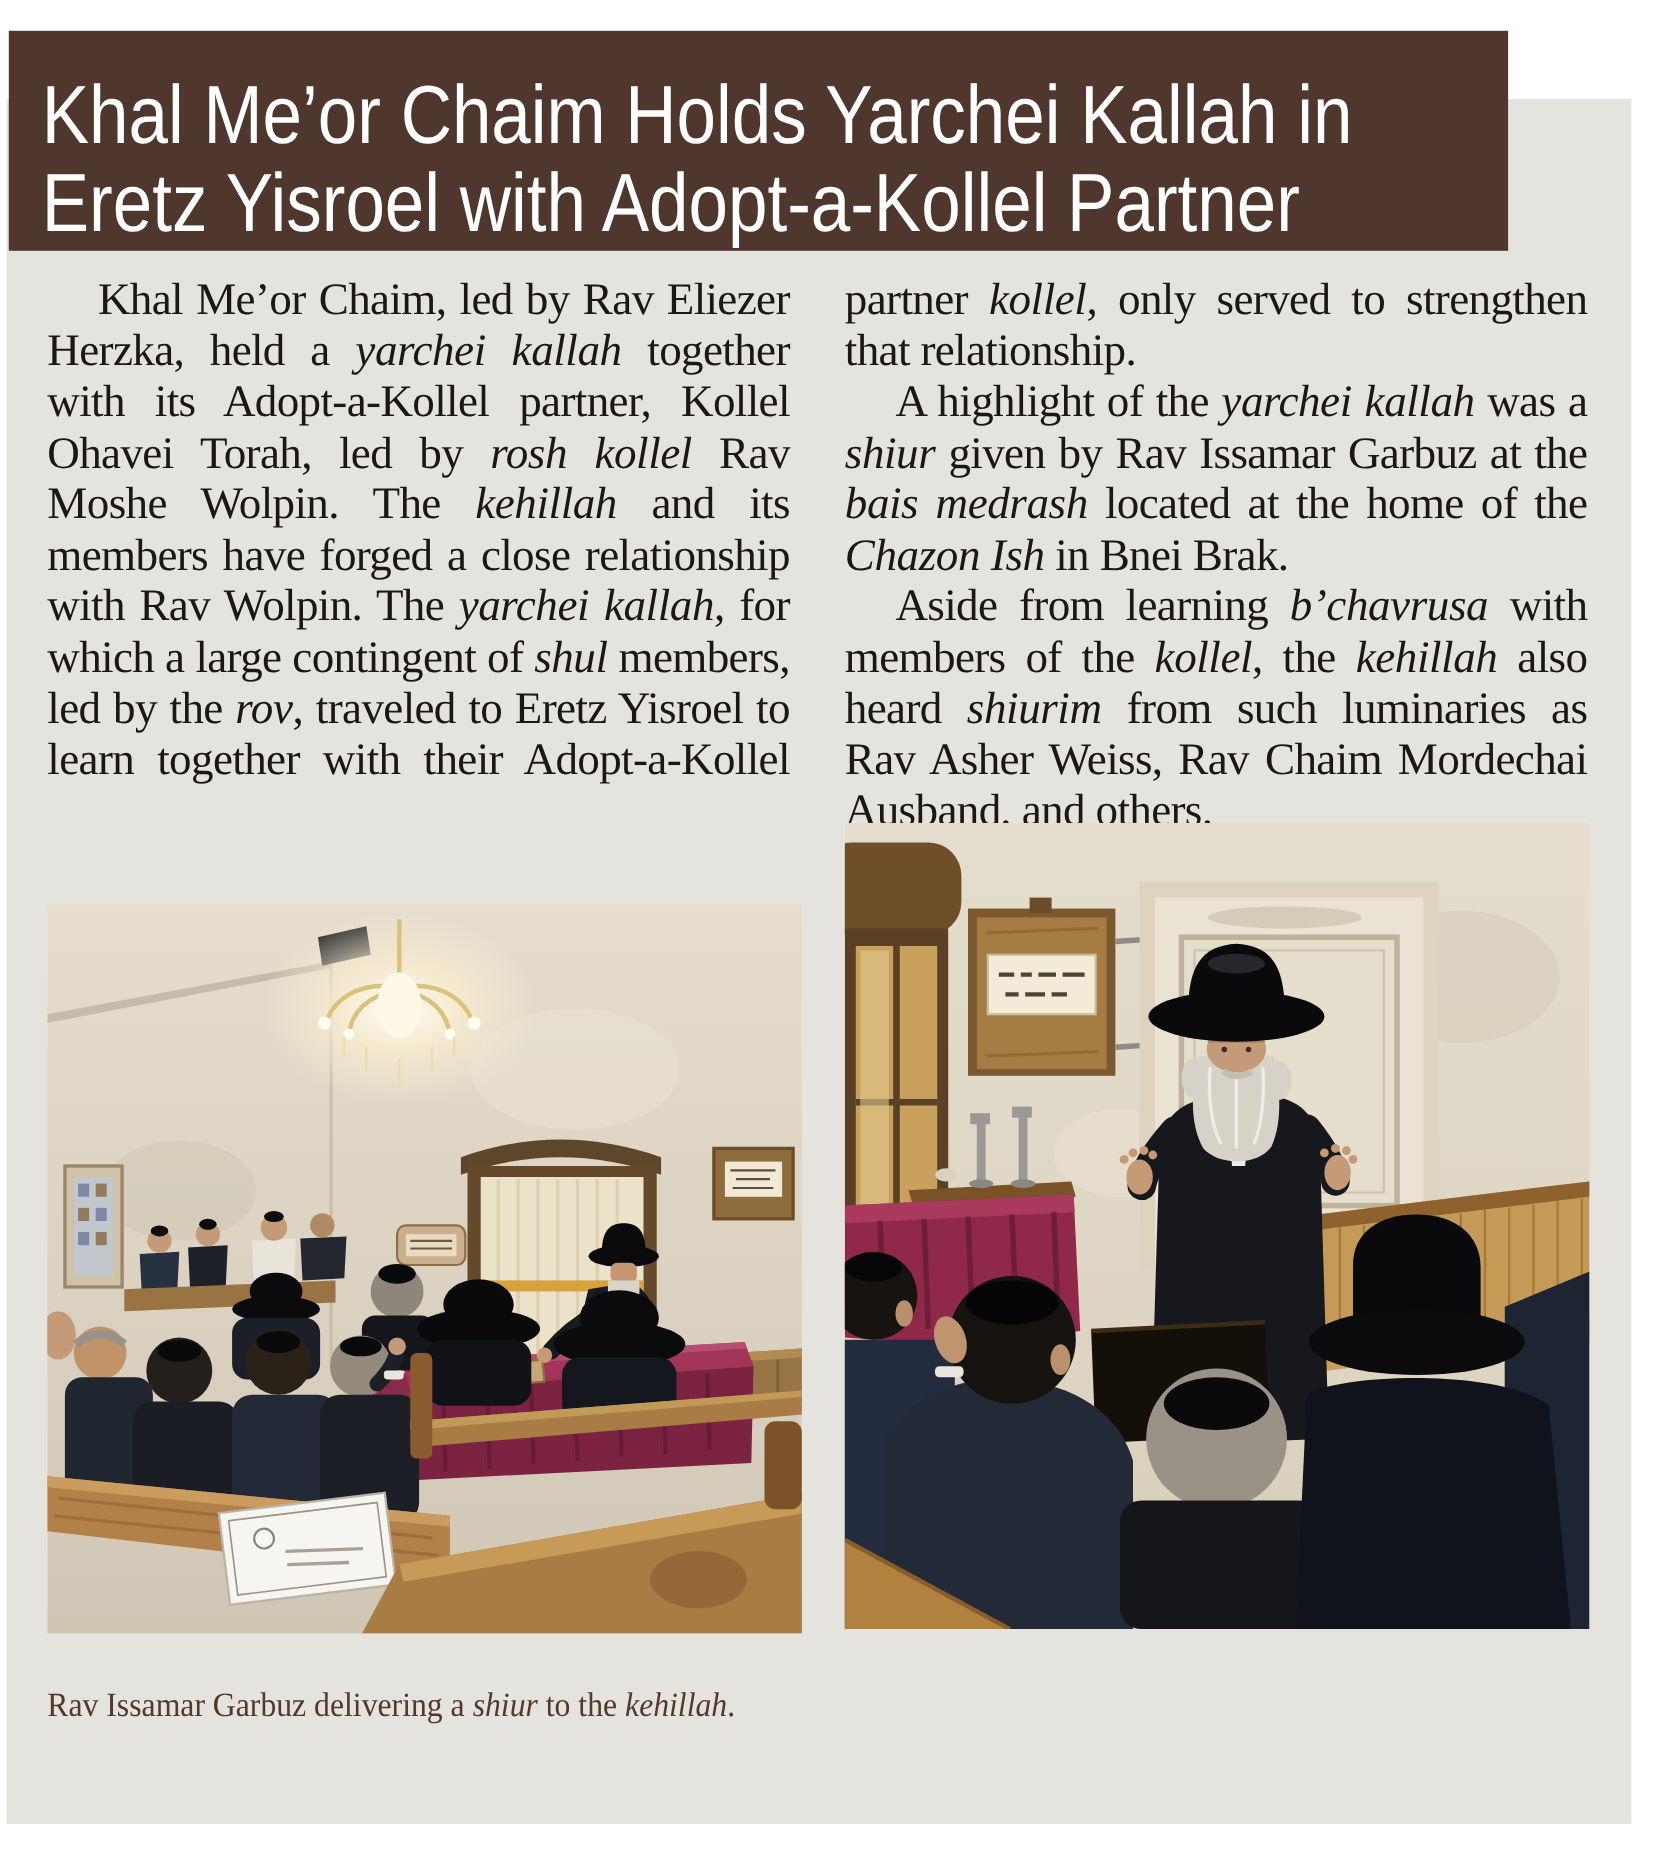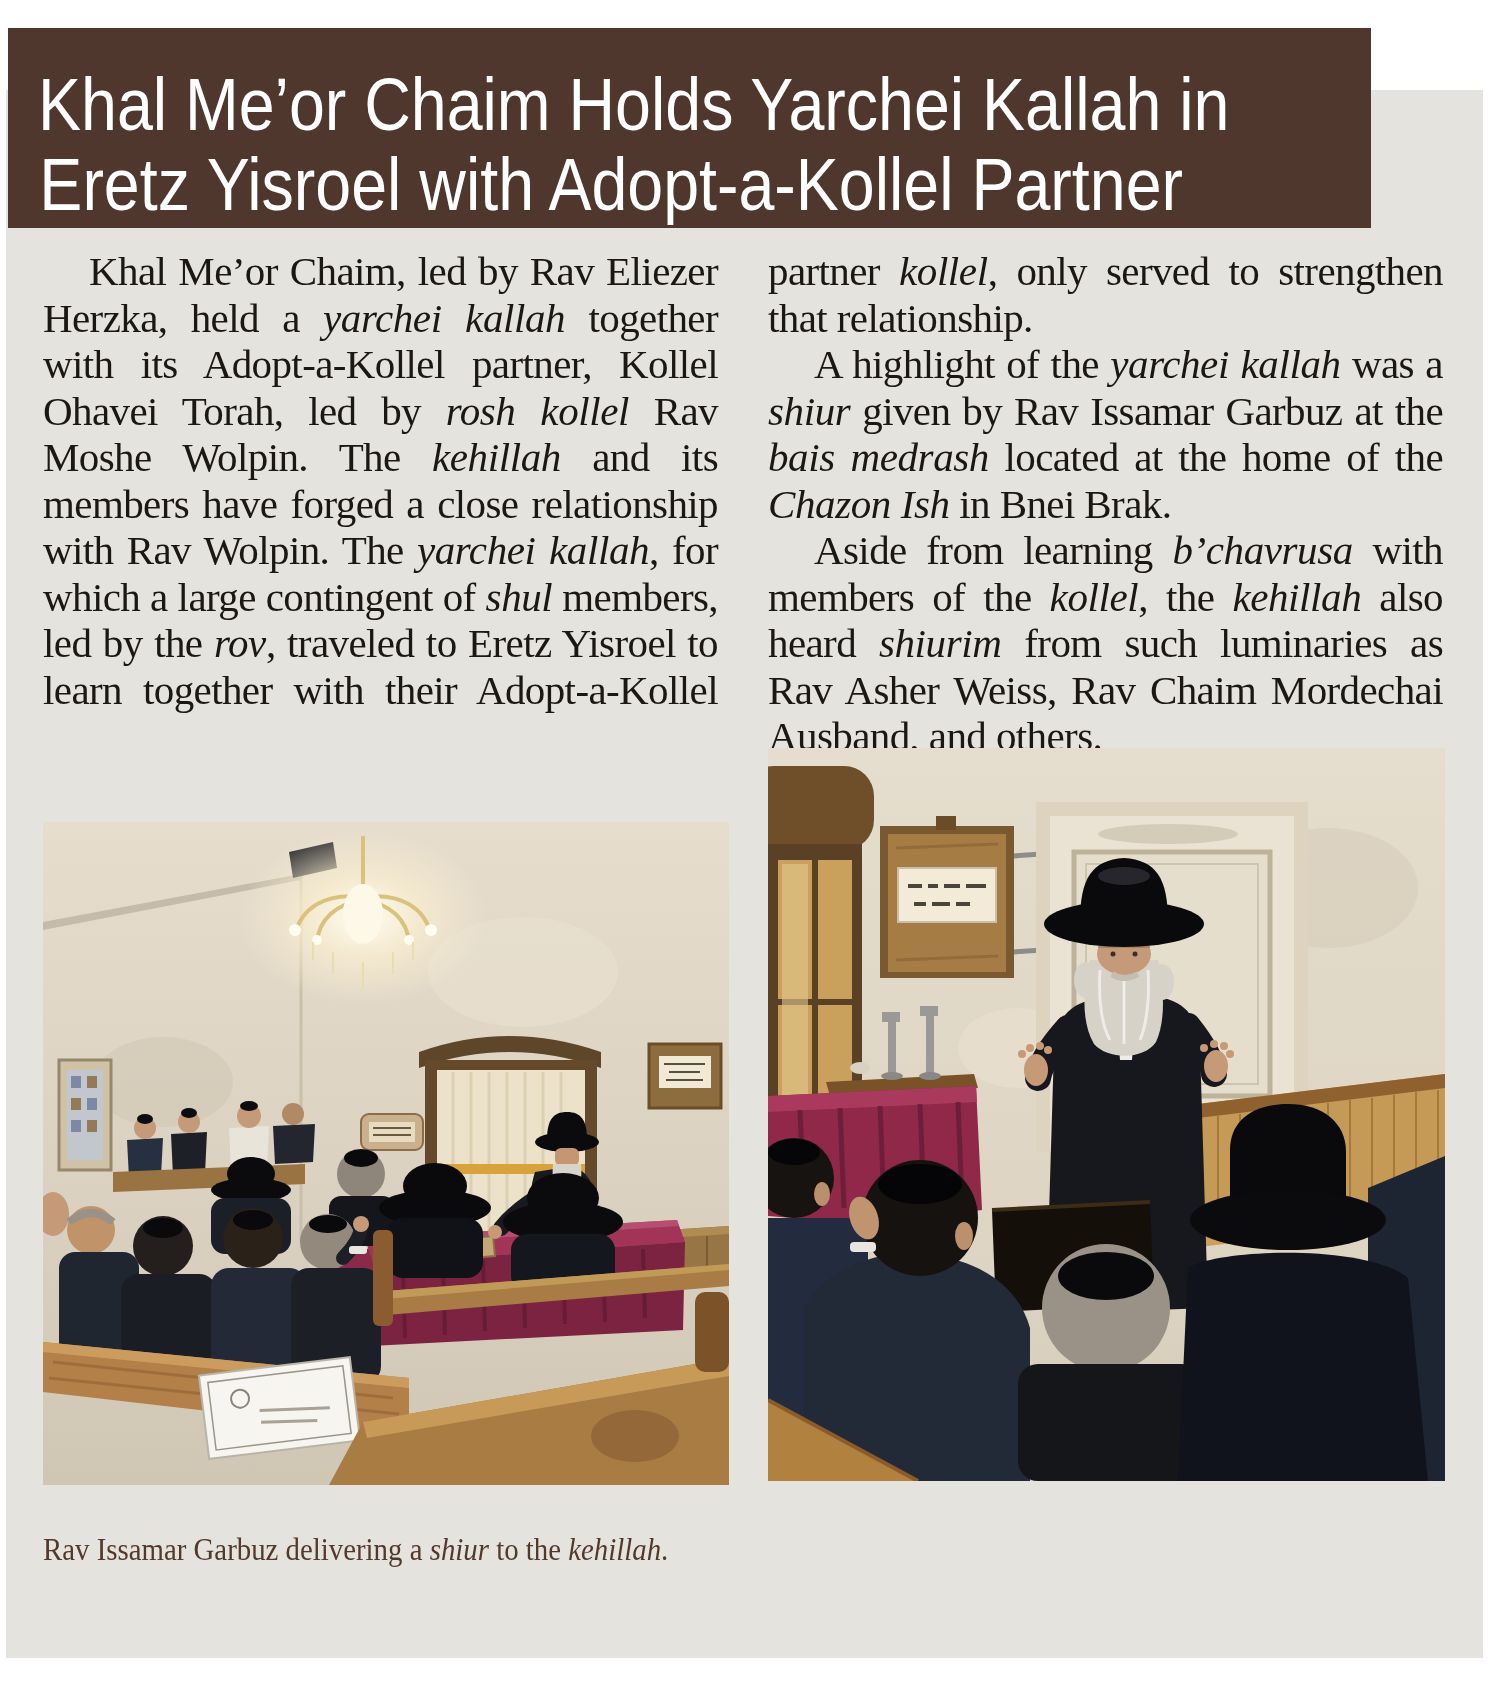--- a/index.html
+++ b/index.html
@@ -8,21 +8,21 @@
     font-family:"Liberation Serif",serif;overflow:hidden;
   }
   .panel{
     position:absolute;left:6px;top:90px;width:1477px;height:1568px;
     background:var(--panel-bg,#e5e3dd);
   }
   .headline-banner{
     position:absolute;left:8px;top:28px;width:1363px;height:200px;
     background:var(--header-bg,#4f372e);color:var(--header-text,#ffffff);
   }
-  .headline-inner{padding:36px 0 0 30px;text-align:center;}
+  .headline-inner{padding:36px 0 0 30px;}
   .title-line{
     font-family:"Liberation Sans",sans-serif;
     font-size:75px;line-height:80px;font-weight:400;letter-spacing:0px;
     transform:scaleX(.86);transform-origin:0 50%;white-space:nowrap;
   }
   .article{
     position:absolute;left:43px;top:248px;width:1400px;height:516px;
     column-count:2;column-gap:50px;column-fill:auto;
     font-size:41px;line-height:46.5px;letter-spacing:-0.6px;
     text-align:justify;color:var(--body-text,#1b1712);

